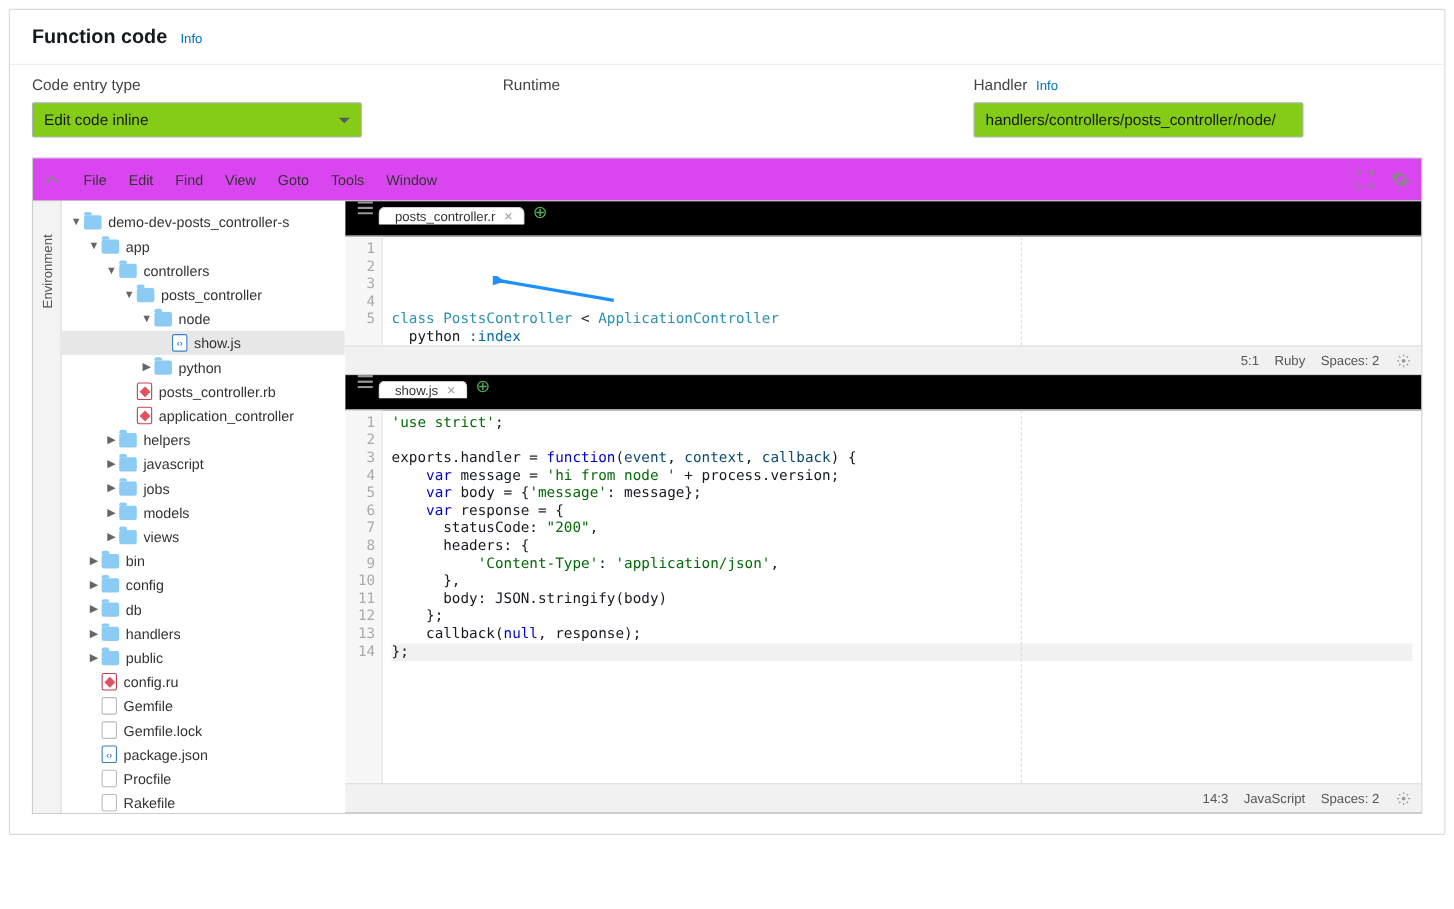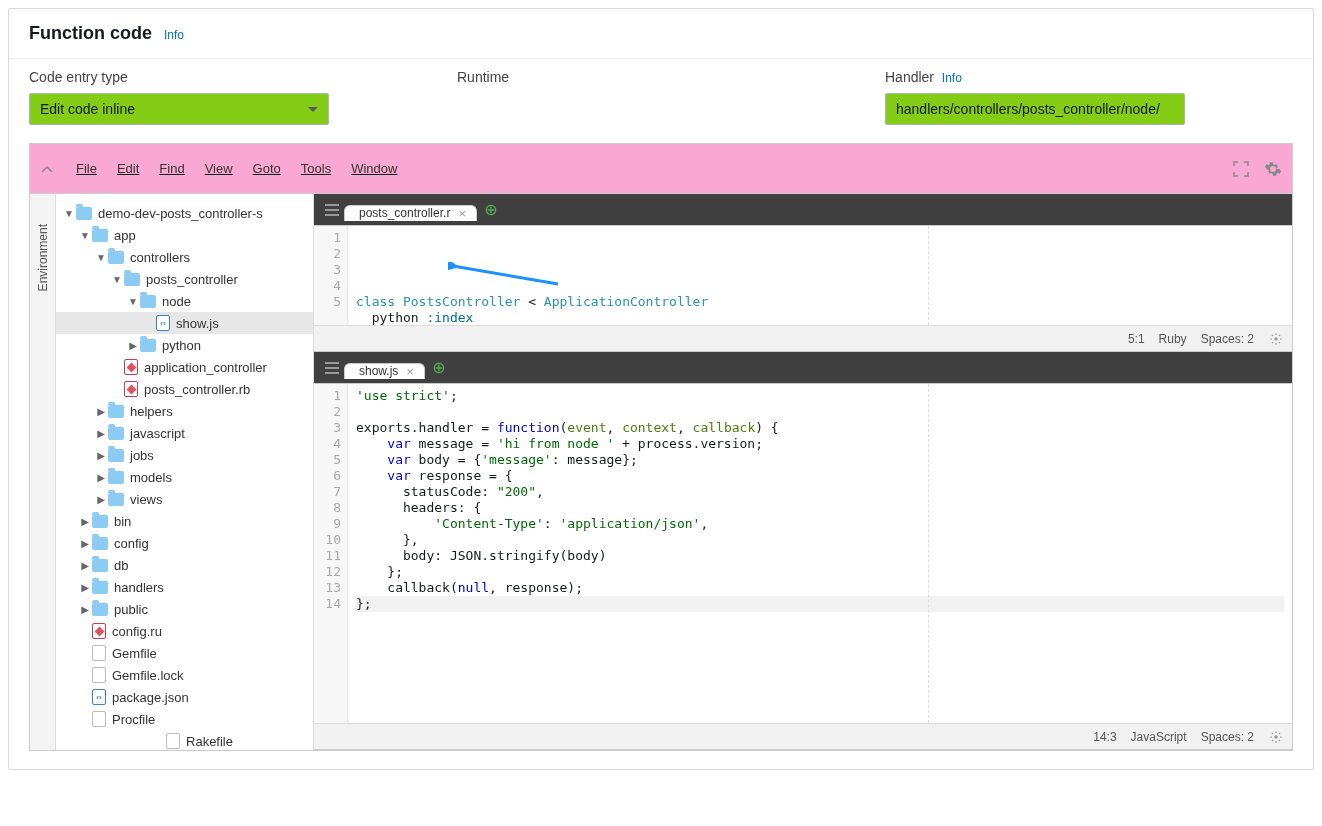--- a/index.html
+++ b/index.html
@@ -9,53 +9,53 @@
   .panel-header h2 { font-size: 18px; font-weight: 700; }
   .info-link { color:#0073bb; font-size:12px; cursor:pointer;}
   .config-row { display:flex; padding: 10px 20px 18px; gap:20px;}
   .config-col { flex:1; }
   .config-col label { display:block; font-size:14px; color:#444; margin-bottom:8px;}
   .select, .text-input { width:100%; max-width:300px; height:32px; border:1px solid #aab7b8; border-radius:2px; background:#84cc16; padding:0 28px 0 10px; font-size:14px; position:relative;}
   .select { display:flex; align-items:center; cursor:pointer;}
   .select::after { content:""; position:absolute; right:10px; top:13px; border:5px solid transparent; border-top-color:#545b64;}
   .text-input { padding:0 10px; line-height:30px;}
   .ide-wrap { margin: 0 20px 18px; border:1px solid #ccc; }
-  .ide-menu { background:#f9a8d4; border-bottom:1px solid #ccc; display:flex; align-items:center; height:50px; padding:0 8px; gap:4px;text-decoration:underline;}
+  .ide-menu { background:#d946ef; border-bottom:1px solid #ccc; display:flex; align-items:center; height:39px; padding:0 8px; gap:4px;}
   .arrow-up { width:18px; height:18px; display:flex;align-items:center;justify-content:center; color:#888; cursor:pointer; margin-right:6px;}
   .menu-item { padding:4px 10px; color:#333; cursor:pointer; font-size:13px;}
   .ide-menu-right { margin-left:auto; display:flex; gap:10px; align-items:center;}
   .icon-btn { width:22px;height:22px; display:flex;align-items:center;justify-content:center; color:#777; cursor:pointer;}
   .ide-body { display:flex; height:556px;}
   .side-rail { width:26px; background:#f3f3f3; border-right:1px solid #ddd; display:flex; flex-direction:column; align-items:center; padding-top:30px;}
   .side-rail-label { writing-mode:vertical-rl; transform:rotate(180deg); font-size:12px; color:#555; cursor:pointer;}
   .tree { width:258px; background:#fff; border-right:1px solid #ddd; overflow:auto; padding-top:8px; font-size:13px; color:#333;}
   .tree-row { display:flex; align-items:center; height:22px; white-space:nowrap; cursor:pointer; padding-right:6px;}
   .tree-row.selected { background:#e7e7e7;}
   .tw { display:inline-block; width:10px; text-align:center; color:#666; margin-right:2px; font-size:10px;}
   .folder-icon { width:16px;height:13px; background:#8CCBF4; border-radius:2px; margin-right:6px; position:relative;}
   .folder-icon::before{content:"";position:absolute;top:-3px;left:0;width:7px;height:3px;background:#8CCBF4;border-radius:2px 2px 0 0;}
   .file-icon { width:14px;height:16px; border:1px solid #bbb; background:#fff; border-radius:2px; margin-right:6px; position:relative;}
   .ruby-icon { width:14px;height:16px; border:1px solid #C04050; background:#fff; border-radius:2px; margin-right:6px; position:relative; display:flex;align-items:center;justify-content:center;}
   .ruby-icon::after{content:"";width:7px;height:7px;background:#E0525F;transform:rotate(45deg);}
   .js-icon { width:14px;height:16px; border:1px solid #3B7FC4; background:#fff; border-radius:2px; margin-right:6px; display:flex;align-items:center;justify-content:center; color:#3B7FC4; font-size:8px; font-weight:bold;}
   .editors { flex:1; display:flex; flex-direction:column; background:#fff;}
   .editor-pane { border-bottom:1px solid #ccc; display:flex; flex-direction:column;}
-  .tabbar { height:32px; background:#404040; display:flex; align-items:center; padding-left:6px; border-bottom:1px solid #ccc;}
+  .tabbar { height:32px; background:#000000; display:flex; align-items:flex-start; padding-left:6px; border-bottom:1px solid #ccc;}
   .tabbar-icon { width:24px; display:flex; align-items:center; justify-content:center; color:#888;}
   .tab { display:flex; align-items:center; padding:0 10px 0 14px; background:#fff; border:1px solid #ccc; border-bottom:none; border-radius:6px 6px 0 0; margin-top:4px; font-size:12px; color:#333; gap:8px; position:relative; top:1px;}
   .tab-close { color:#999; cursor:pointer; font-size:13px;}
   .tab-add { width:20px; display:flex;align-items:center;justify-content:center; color:#5a5; font-size:16px; cursor:pointer; margin-left:4px;}
   .code-area { display:flex; font-family: Menlo, Consolas, monospace; font-size:13px; line-height:16px; flex:1; overflow:hidden;}
   .gutter { width:34px; background:#f7f7f7; text-align:right; color:#aaa; padding:4px 6px 4px 0; border-right:1px solid #e5e5e5; user-select:none;}
   .gutter div{height:16px;}
   .code { padding:4px 8px; white-space:pre; flex:1; position:relative;}
   .code .line{height:16px;}
   .hl-cursor-line{ background:rgba(200,200,200,0.25);}
   .tok-kw{color:#2b91af;} .tok-const{color:#2b91af;} .tok-sym{color:#0369a1;}
-  .tok-str{color:#036a07;} .tok-fn{color:#0000c8;} .tok-lit{color:#0000c8;} .tok-id{color:#4d7c0f;}
+  .tok-str{color:#036a07;} .tok-fn{color:#0000c8;} .tok-lit{color:#0000c8;} .tok-id{color:#0c4a6e;}
   .right-margin { position:absolute; top:0; bottom:0; left:580px; border-left:1px dashed #ddd;}
   .statusbar { height:26px; border-top:1px solid #ddd; background:#f1f1f1; display:flex; align-items:center; justify-content:flex-end; padding:0 8px; gap:14px; font-size:12px; color:#555;}
   .gear{ width:16px;height:16px; display:inline-flex;align-items:center;justify-content:center;color:#888;cursor:pointer;}
   .arrow-annot { position:absolute; left:100px; top:36px; pointer-events:none;}
   svg { display:block;}
 </style>
 </head>
 <body>
 
 <div class="panel">
@@ -146,26 +146,26 @@
             <span>show.js</span>
           </div>
           <div class="tree-row" style="padding-left: 72px;">
             <span class="tw">▶</span>
             <span class="folder-icon"></span>
             <span>python</span>
           </div>
           <div class="tree-row" style="padding-left: 56px;">
             <span class="tw"></span>
             <span class="ruby-icon"></span>
+            <span>posts_controller.rb</span>
+          </div>
+          <div class="tree-row" style="padding-left: 56px;">
+            <span class="tw"></span>
+            <span class="ruby-icon"></span>
             <span>application_controller</span>
-          </div>
-          <div class="tree-row" style="padding-left: 56px;">
-            <span class="tw"></span>
-            <span class="ruby-icon"></span>
-            <span>posts_controller.rb</span>
           </div>
           <div class="tree-row" style="padding-left: 40px;">
             <span class="tw">▶</span>
             <span class="folder-icon"></span>
             <span>helpers</span>
           </div>
           <div class="tree-row" style="padding-left: 40px;">
             <span class="tw">▶</span>
             <span class="folder-icon"></span>
             <span>javascript</span>
@@ -228,21 +228,21 @@
           <div class="tree-row" style="padding-left: 24px;">
             <span class="tw"></span>
             <span class="js-icon">‹›</span>
             <span>package.json</span>
           </div>
           <div class="tree-row" style="padding-left: 24px;">
             <span class="tw"></span>
             <span class="file-icon"></span>
             <span>Procfile</span>
           </div>
-          <div class="tree-row" style="padding-left: 24px; justify-content: center;">
+          <div class="tree-row" style="padding-left: 24px;">
             <span class="tw"></span>
             <span class="file-icon"></span>
             <span>Rakefile</span>
           </div>
         </div>
 
       <div class="editors">
 
         <div class="editor-pane" style="height:158px;">
           <div class="tabbar">

